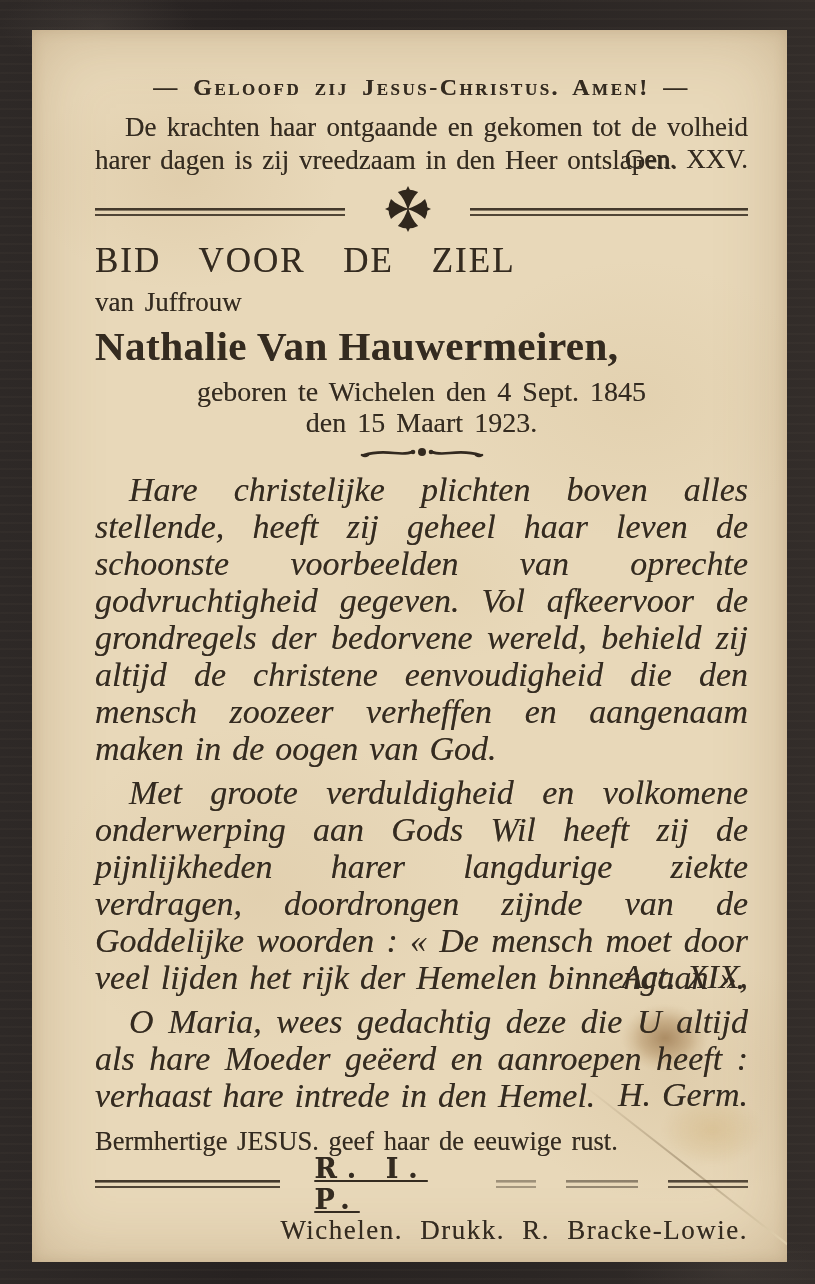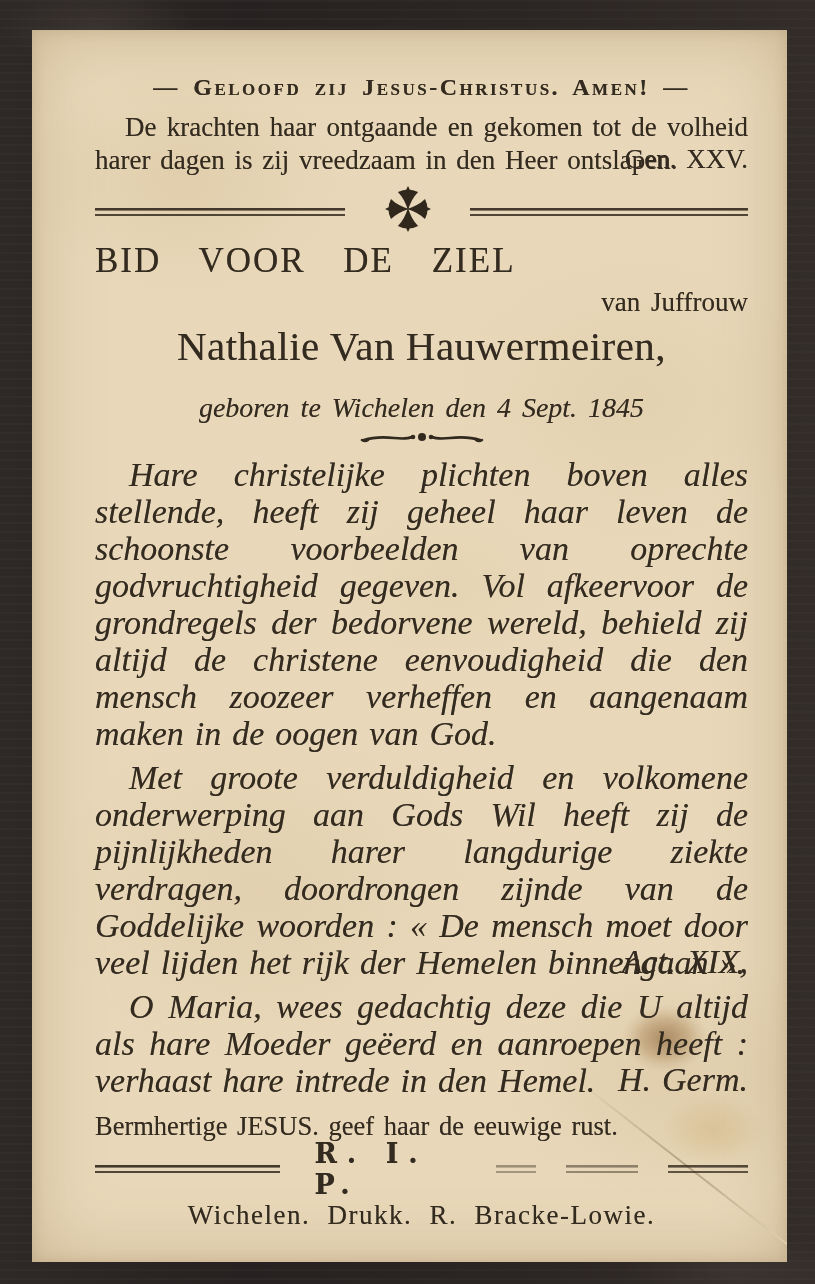--- a/index.html
+++ b/index.html
@@ -99,67 +99,67 @@
   .cross-svg { width: 46px; height: 52px; margin-top: -6px; }
   .card-title {
     margin-top: 6px;
     text-align: left;
     font-size: 35px;
     letter-spacing: 2px;
     word-spacing: 27px;
   }
   .card-subtitle {
     margin-top: 6px;
-    text-align: right;
+    text-align: left;
     font-size: 27px;
     word-spacing: 4px;
   }
   .deceased-name {
     margin-top: 4px;
-    text-align: center;
-    font-weight: normal;
+    text-align: left;
+    font-weight: bold;
     font-size: 41px;
     letter-spacing: 0.5px;
   }
-  .vitals { margin-top: 22px; text-align: center; font-style: italic; }
+  .vitals { margin-top: 6px; text-align: center; }
   .vitals-line { font-size: 28px; line-height: 31px; word-spacing: 4px; }
   .ornament-wrap { text-align: center; margin-top: 4px; height: 22px; }
   .ornament-svg { width: 128px; height: 20px; }
   .body-para {
     margin-top: 7px;
     font-size: 34px;
     line-height: 37px;
     text-indent: 34px;
     word-spacing: 2.5px;
     font-style: italic;
   }
   .prayer {
     margin-top: 12px;
     font-size: 26.5px;
     word-spacing: 3px;
   }
   .rip-row {
     display: flex; align-items: center;
-    margin-top: 14px; height: 26px;
+    margin-top: 14px; height: 26px; text-decoration: underline;
   }
   .rip-rule-left { width: 212px; }
   .rip-text {
     font-weight: bold;
     font-size: 27px;
     letter-spacing: 10px;
     margin: 0 26px 0 34px;
     font-family: "DejaVu Serif", serif;
   }
   .rip-right { display: flex; align-items: center; flex: 1; justify-content: flex-end; gap: 30px; }
   .seg-a { width: 40px; opacity: 0.45; }
   .seg-b { width: 72px; opacity: 0.55; }
   .seg-c { width: 80px; opacity: 0.9; }
   .imprint {
     margin-top: 18px;
-    text-align: center;
+    text-align: right;
     font-size: 27px;
     letter-spacing: 1.5px;
     word-spacing: 9px;
   }
 </style>
 </head>
 <body>
 
 <div class="frame"></div>
 
@@ -195,20 +195,21 @@
     </div>
 
     <div class="card-title">BID VOOR DE ZIEL</div>
 
     <div class="card-subtitle">van Juffrouw</div>
 
     <div class="deceased-name">Nathalie Van Hauwermeiren,</div>
 
     <div class="vitals">
       <div class="vitals-line">geboren te Wichelen den 4 Sept. 1845</div>
+      <div class="vitals-line">den 15 Maart 1923.</div>
     </div>
 
     <div class="ornament-wrap">
       <svg class="ornament-svg" viewBox="0 0 128 20">
         <g stroke="#32291f" fill="none" stroke-width="2.6" stroke-linecap="round">
           <path d="M6,13 C28,6 42,15 54,10"></path>
           <path d="M122,13 C100,6 86,15 74,10"></path>
           <path d="M10,13 q-3,2 -6,0"></path>
           <path d="M118,13 q3,2 6,0"></path>
         </g>

